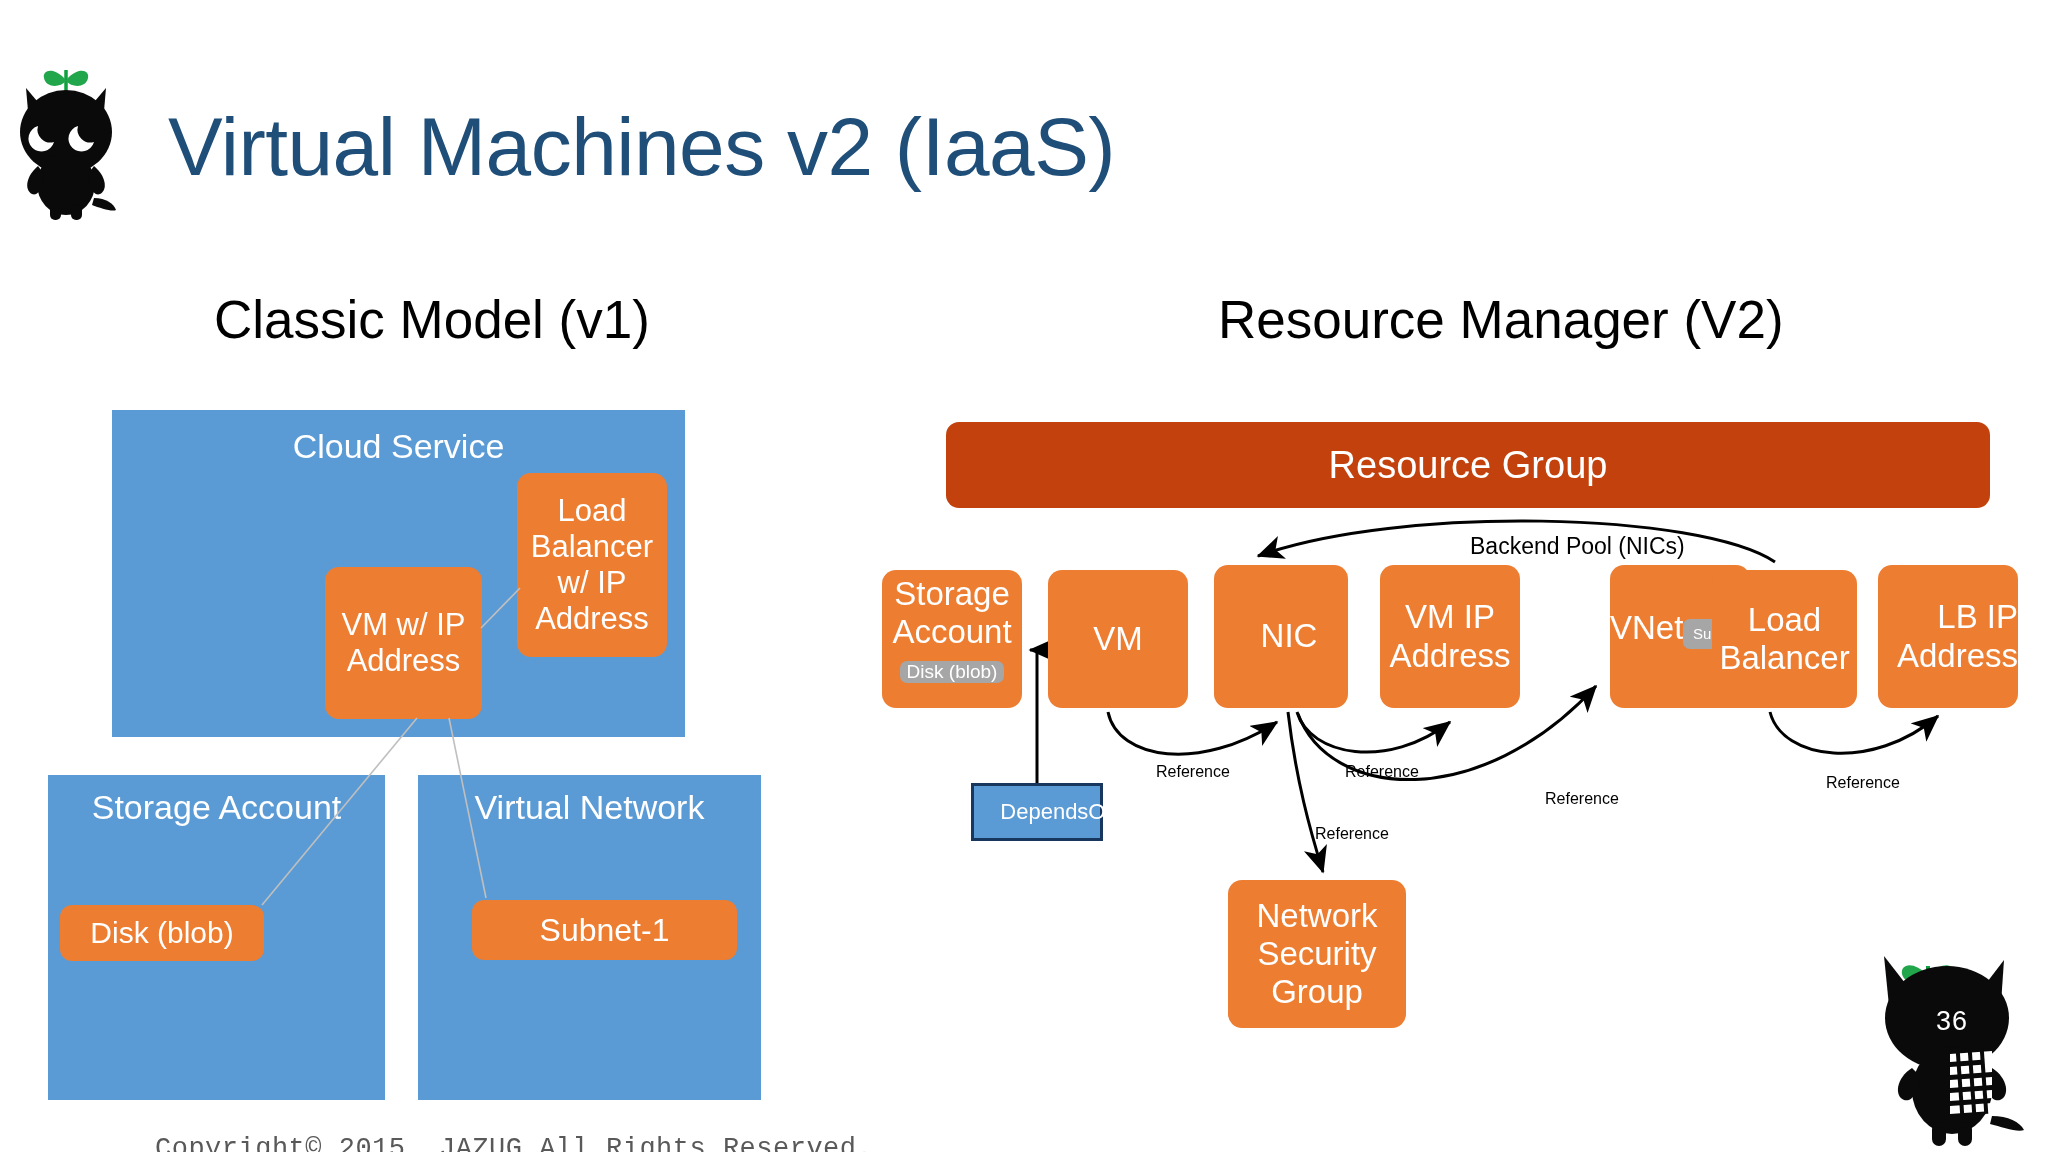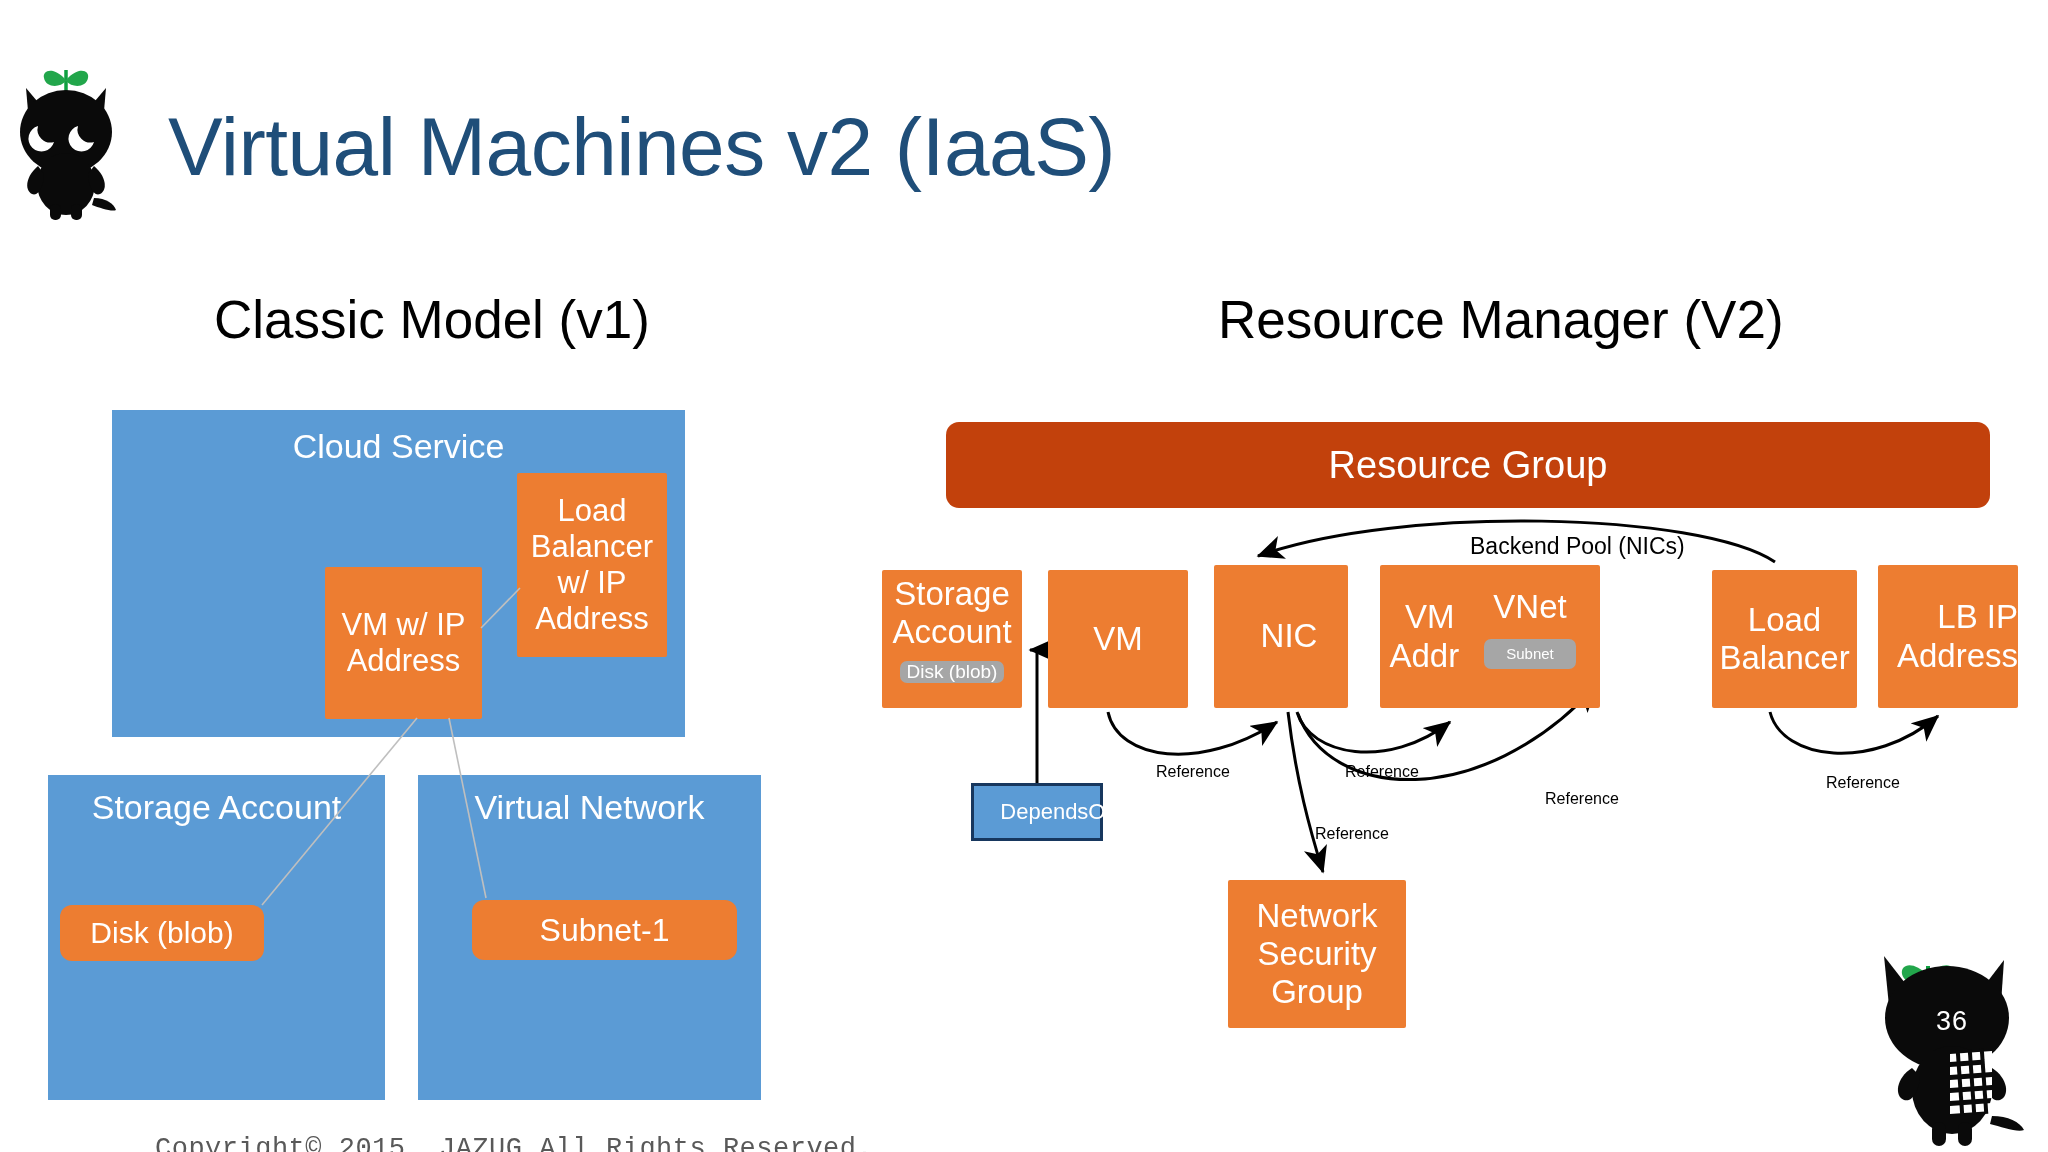--- a/index.html
+++ b/index.html
@@ -80,21 +80,21 @@
     width: 100%;
     text-align: center;
     color: #ffffff;
     font-size: 34px;
     font-weight: 400;
     line-height: 1.1;
   }
   .orange-box {
     position: absolute;
     background: #ED7D31;
-    border-radius: 2px;
+    border-radius: 14px;
     color: #ffffff;
     display: flex;
     align-items: center;
     justify-content: center;
     text-align: center;
     box-sizing: border-box;
     line-height: 1.16;
   }
   .orange-pill {
     position: absolute;
@@ -174,21 +174,21 @@
     color: #ffffff;
     font-size: 38px;
   }
   .arm-res {
     font-size: 33px;
   }
   #res-storage   { left: 882px;  top: 570px; width: 140px; height: 138px; flex-direction: column; padding-bottom: 26px; }
   #res-vm        { left: 1048px; top: 570px; width: 140px; height: 138px; }
   #res-nic       { left: 1214px; top: 565px; width: 134px; height: 143px; padding-left: 16px; }
   #res-vmip      { left: 1380px; top: 565px; width: 140px; height: 143px; }
-  #res-vnet      { left: 1460px; top: 565px; width: 140px; height: 143px; flex-direction: column; padding-bottom: 18px; }
+  #res-vnet      { left: 1610px; top: 565px; width: 140px; height: 143px; flex-direction: row; padding-bottom: 18px; }
   #res-lb        { left: 1712px; top: 570px; width: 145px; height: 138px; }
   #res-lbip      { left: 1878px; top: 565px; width: 140px; height: 143px; text-align: right; }
   #res-nsg       { left: 1228px; top: 880px; width: 178px; height: 148px; font-size: 33px; }
 
   #res-storage .res-label { margin-top: 6px; }
   #badge-disk-blob {
     position: static;
     margin-top: 10px;
     width: 104px; height: 32px;
     font-size: 19px;

